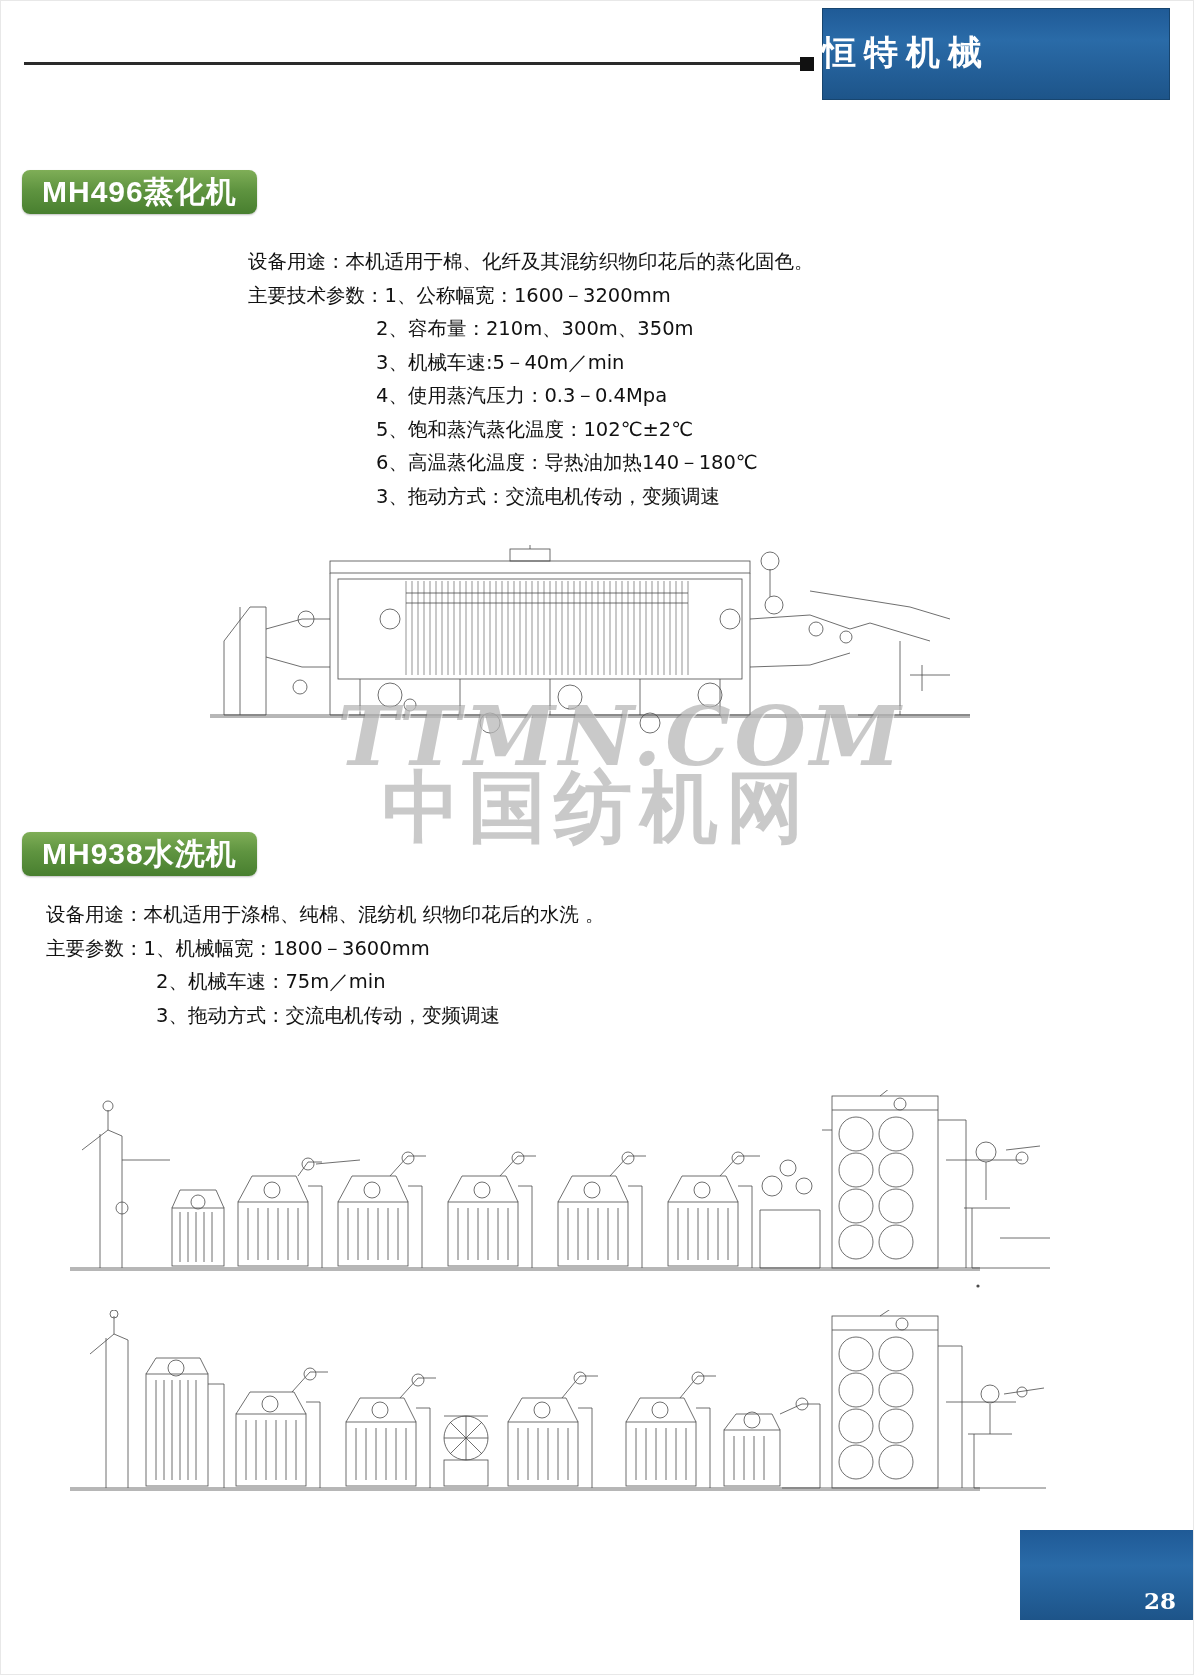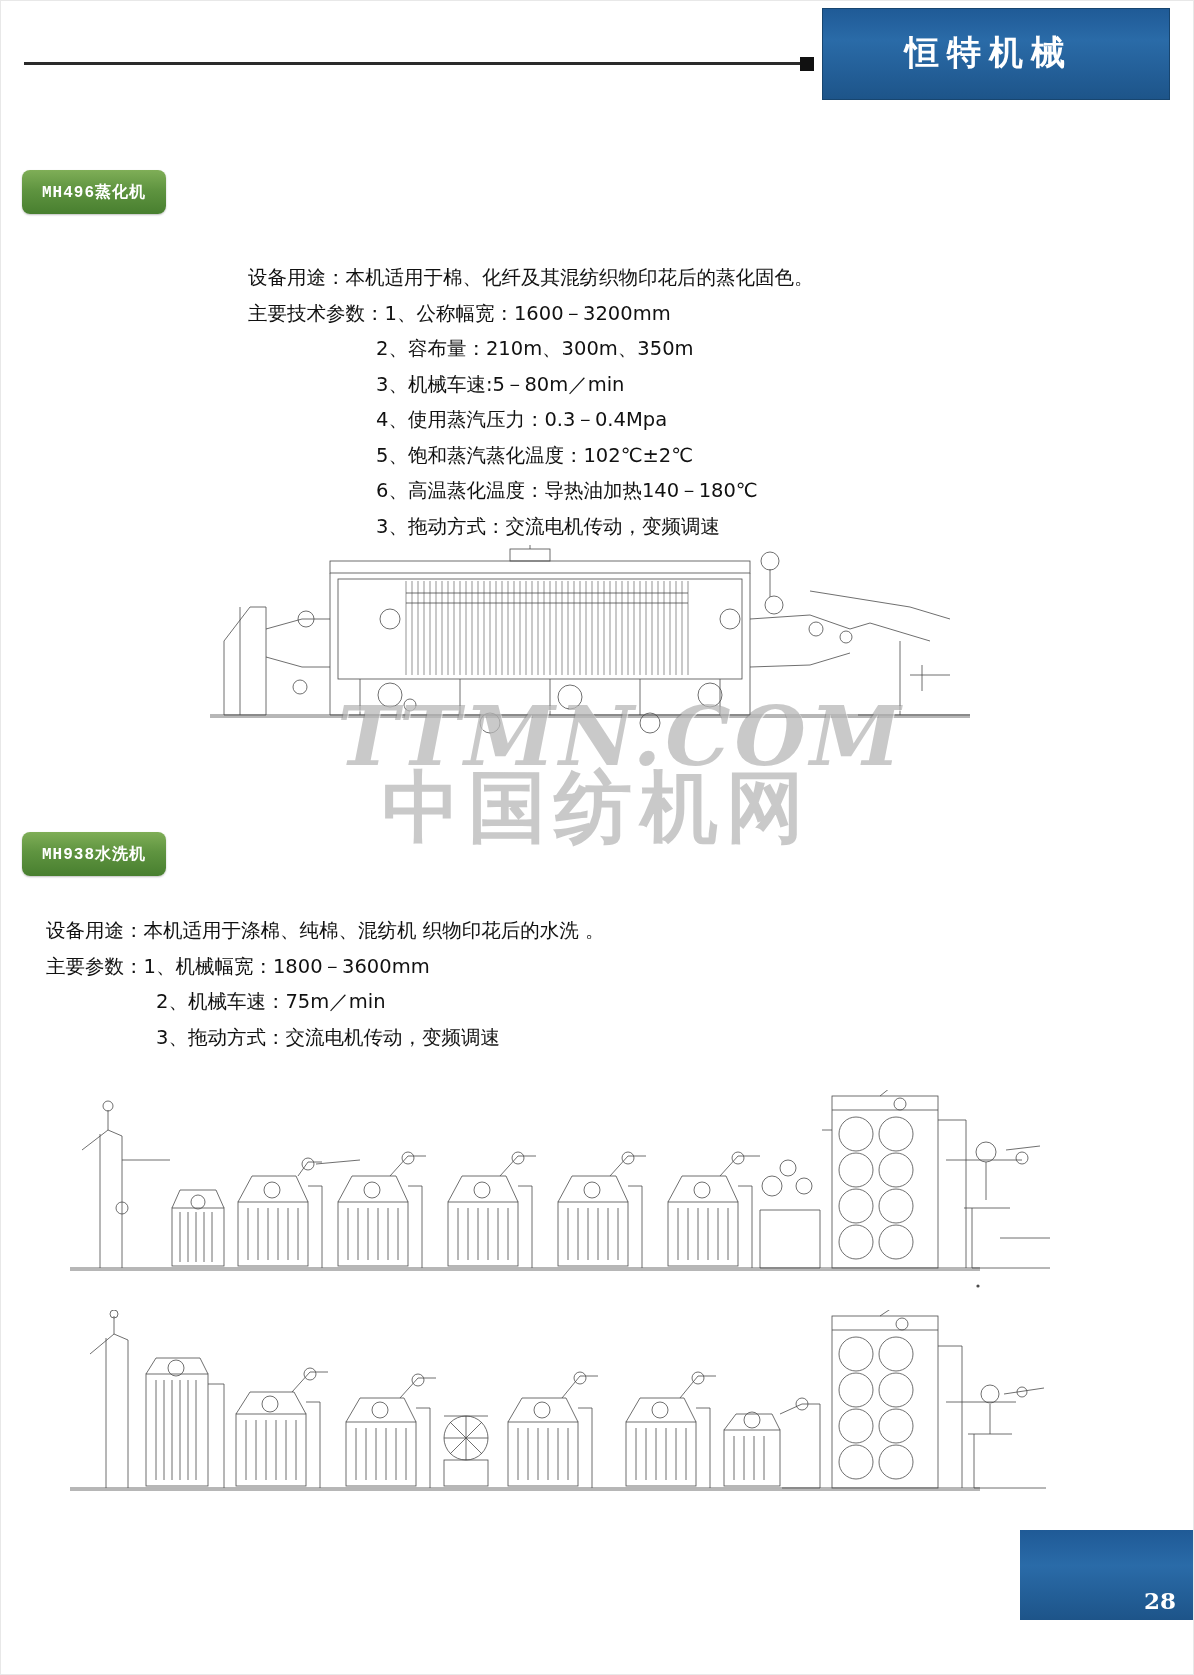--- a/index.html
+++ b/index.html
@@ -47,63 +47,62 @@
     width: 348px;
     height: 92px;
     background: linear-gradient(180deg, #1f5a96 0%, #2a6ba8 35%, #1d5489 100%);
     box-shadow: inset 0 0 0 1px #17456f;
   }
   .header-badge .brand {
     position: absolute;
     left: 0;
     right: 14px;
     top: 22px;
-    text-align: center;
+    text-align: left;
     color: #ffffff;
     font-family: "DejaVu Serif", "Liberation Serif", serif;
     font-weight: bold;
     font-size: 34px;
     letter-spacing: 8px;
   }
 
   
   .title-pill {
     position: absolute;
     height: 44px;
     background: linear-gradient(180deg, #7fae57 0%, #5f9440 45%, #487f2f 100%);
     border-radius: 8px 8px 8px 8px;
     box-shadow: 0 1px 2px rgba(0,0,0,.25);
     display: flex;
     align-items: center;
     padding: 0 20px;
   }
   .title-pill span {
     color: #ffffff;
-    font-family: Liberation Mono, monospace;
+    font-family: Liberation Sans, sans-serif;
     font-weight: bold;
-    font-size: 16px;
+    font-size: 30px;
     letter-spacing: 1px;
     white-space: nowrap;
   }
   #pill-1 { left: 22px; top: 170px; }
   #pill-2 { left: 22px; top: 832px; }
 
   
   .spec-block {
     position: absolute;
     font-size: 19.5px;
     line-height: 1.0;
     color: #111;
   }
   .spec-row {
     display: flex;
     align-items: baseline;
     margin-bottom: 14px;
     white-space: nowrap;
-    margin-top: 16px;
   }
   .spec-label {
     flex: 0 0 auto;
   }
   .spec-value {
     flex: 0 0 auto;
   }
   .indent {
     padding-left: 128px;
     text-align: center;
@@ -195,21 +194,21 @@
     <span class="spec-value">本机适用于棉、化纤及其混纺织物印花后的蒸化固色。</span>
   </div>
   <div class="spec-row">
     <span class="spec-label">主要技术参数：</span>
     <span class="spec-value">1、公称幅宽：1600－3200mm</span>
   </div>
   <div class="spec-row indent">
     <span class="spec-value">2、容布量：210m、300m、350m</span>
   </div>
   <div class="spec-row indent">
-    <span class="spec-value">3、机械车速:5－80m／min</span>
+    <span class="spec-value">3、机械车速:5－40m／min</span>
   </div>
   <div class="spec-row indent">
     <span class="spec-value">4、使用蒸汽压力：0.3－0.4Mpa</span>
   </div>
   <div class="spec-row indent">
     <span class="spec-value">5、饱和蒸汽蒸化温度：102℃±2℃</span>
   </div>
   <div class="spec-row indent">
     <span class="spec-value">6、高温蒸化温度：导热油加热140－180℃</span>
   </div>

